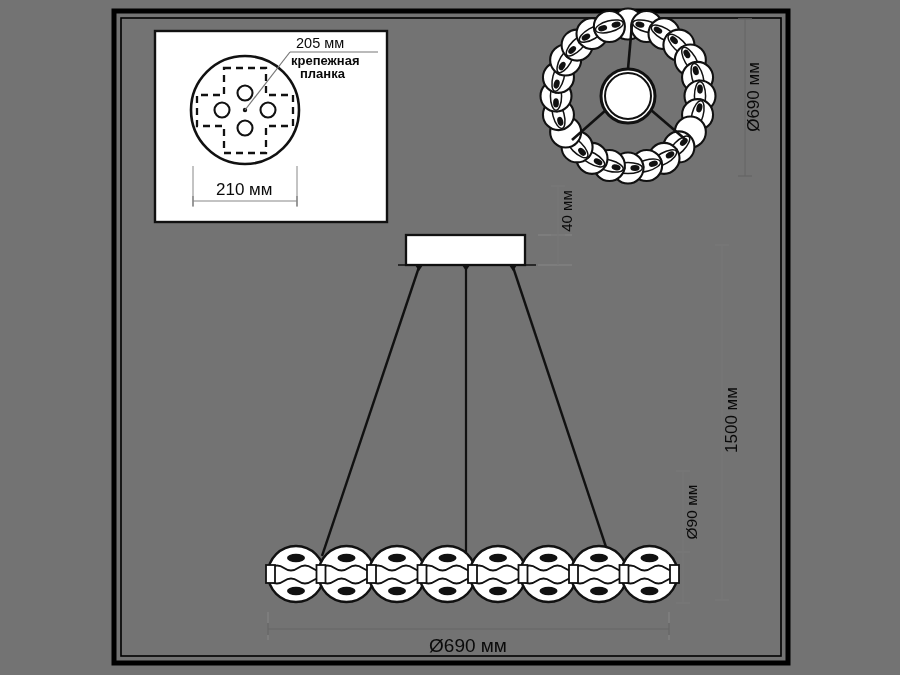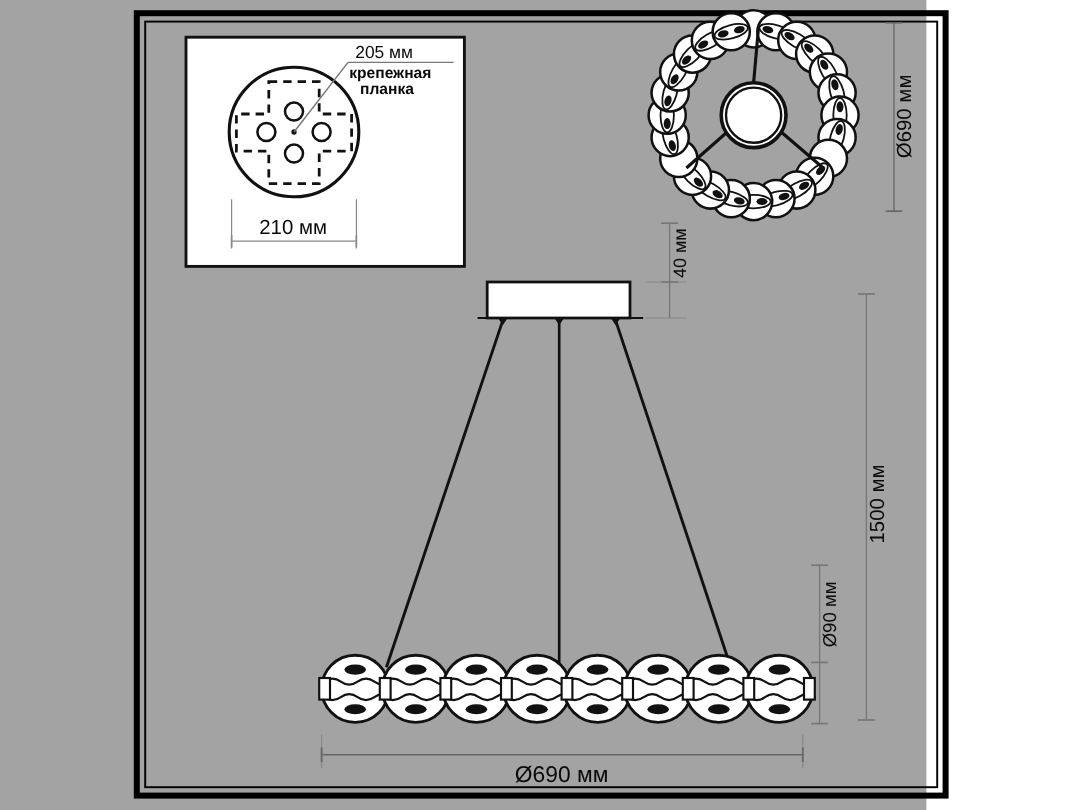--- a/index.html
+++ b/index.html
@@ -8,23 +8,23 @@
     background: #ffffff;
     width: 900px;
     height: 675px;
     overflow: hidden;
   }
   body {
     font-family: "Liberation Sans", sans-serif;
   }
   #stage {
     position: relative;
-    width: 772px;
+    width: 900px;
     height: 675px;
-    background: #a3a3a3;
+    background: #737373;
   }
   #drawing-svg {
     position: absolute;
     left: 0;
     top: 0;
     width: 900px;
     height: 675px;
   }
   .dim-text {
     font-family: "Liberation Sans", sans-serif;

